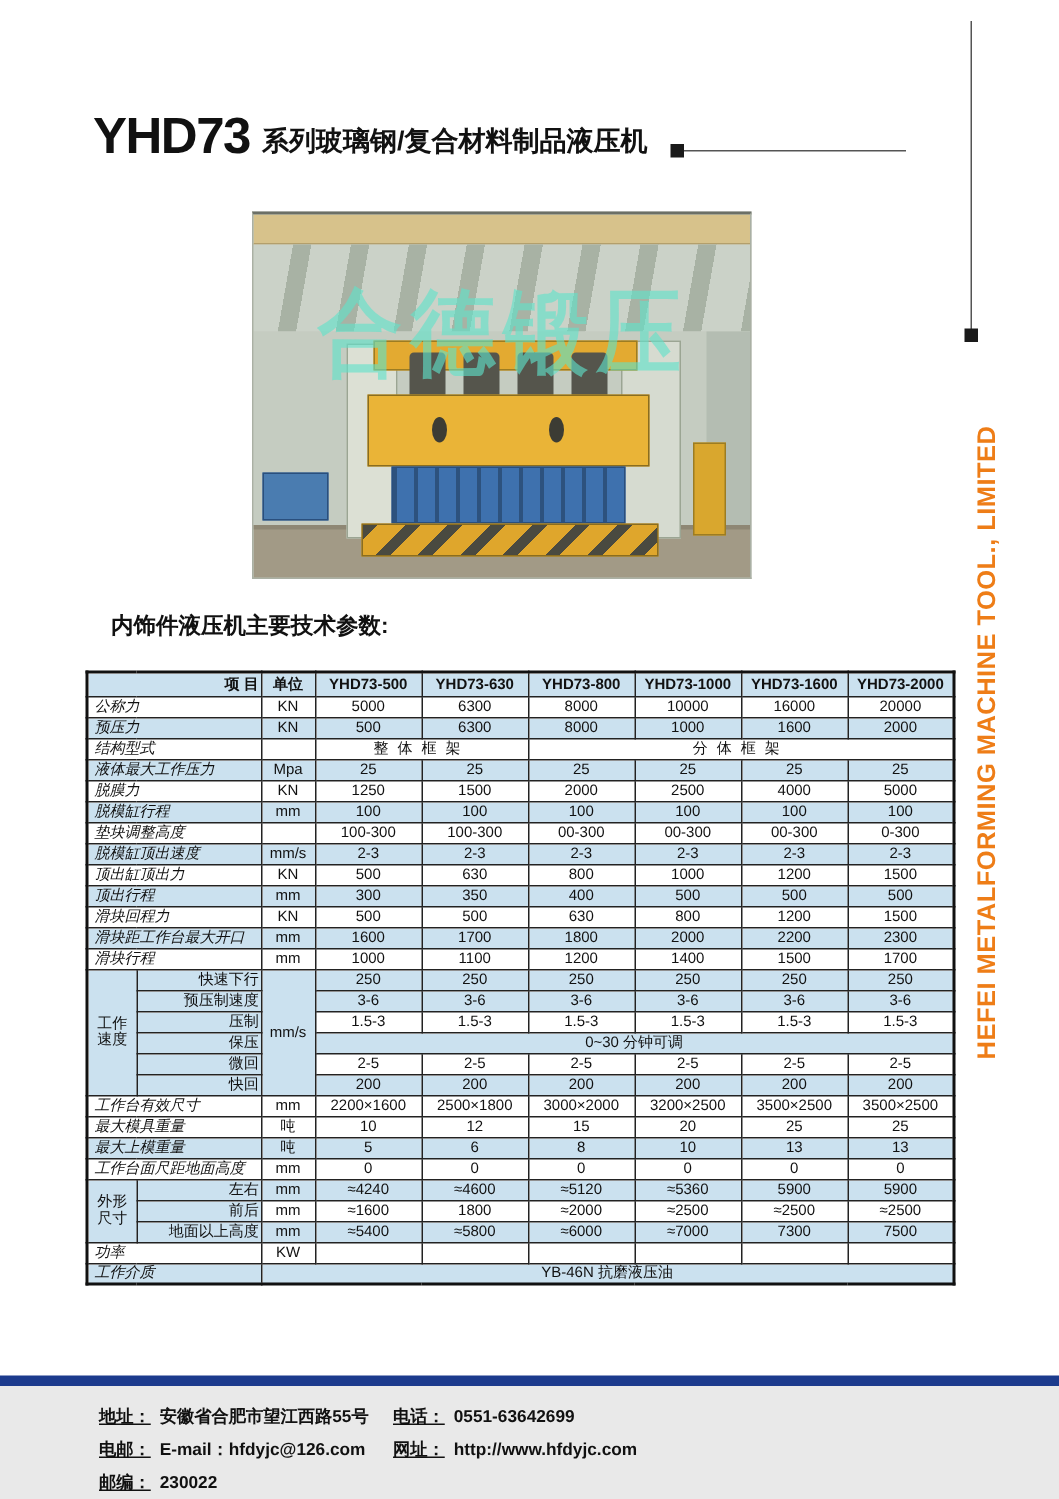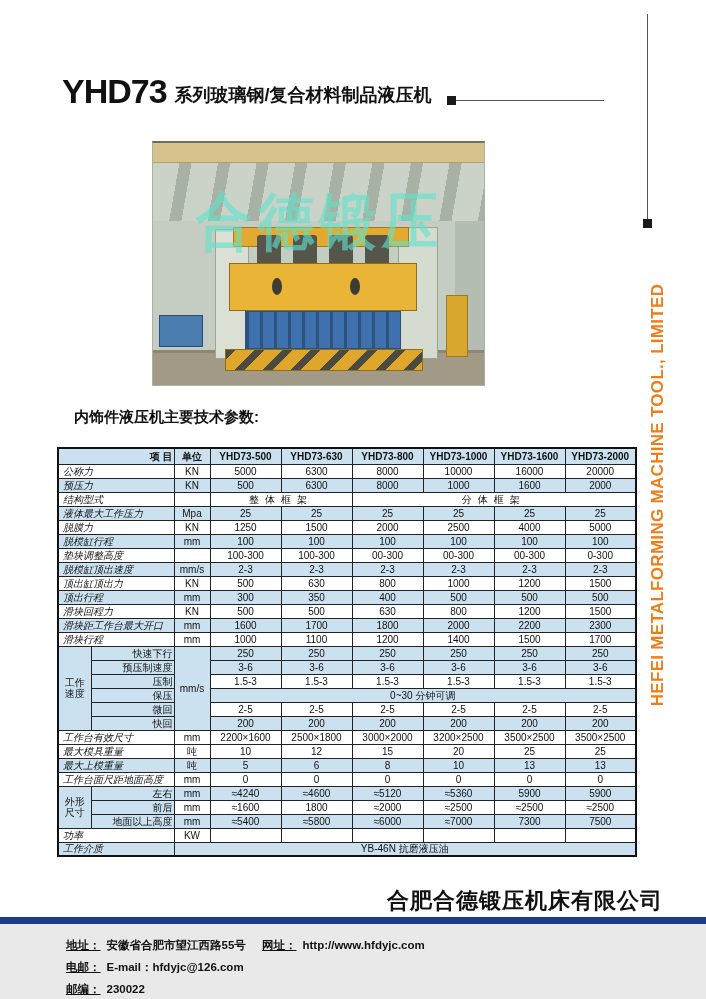--- a/index.html
+++ b/index.html
@@ -17,21 +17,21 @@
   .hrule-sq{position:absolute; left:447px; top:82px; width:9px; height:9px; background:#1a1a1a;}
   .vrule{position:absolute; left:647px; top:0; width:1px; height:209px; background:#555;}
   .vrule-sq{position:absolute; left:643px; top:205px; width:9px; height:9px; background:#1a1a1a;}
 
   
   .side-text{position:absolute; left:392px; top:470px; width:534px; height:22px;
     transform:rotate(-90deg); transform-origin:center center; text-align:center;
     font-size:17px; font-weight:bold; color:var(--orange); white-space:nowrap; letter-spacing:.3px;}
 
   
-  .photo{position:absolute; left:152px; top:127px; width:333px; height:245px; background:#c5ccc1;
+  .photo{position:absolute; left:168px; top:127px; width:333px; height:245px; background:#c5ccc1;
     overflow:hidden; border:1px solid #aab0a4; border-top:2px solid #6b6f66;}
   .ph-top-tan{position:absolute; left:0; top:0; width:333px; height:20px; background:#d7c28b; border-bottom:1px solid #b39f6c;}
   .ph-ceiling{position:absolute; left:0; top:20px; width:333px; height:58px; background:#cbd2c8;
     background-image:repeating-linear-gradient(100deg, rgba(130,142,128,0) 0 26px, #a8b2a4 26px 38px);}
   .ph-wall{position:absolute; left:0; top:78px; width:333px; height:129px; background:#c5ccc1;}
   .ph-wall-r{position:absolute; left:302px; top:78px; width:31px; height:129px; background:#b4bdb2;}
   .ph-floor{position:absolute; left:0; top:207px; width:333px; height:38px; background:#a29a86; border-top:3px solid #8e8774;}
   .m-colL{position:absolute; left:62px; top:86px; width:34px; height:130px; background:#dce0d4; border:1px solid #9ba593;}
   .m-colR{position:absolute; left:245px; top:84px; width:40px; height:132px; background:#d6dbd0; border:1px solid #9ba593;}
   .m-beam{position:absolute; left:80px; top:84px; width:176px; height:20px; background:#e3aa31; border:1px solid #9c7c22;}
@@ -400,25 +400,25 @@
           <td></td>
           <td></td>
         </tr>
         <tr class="shade">
           <td colspan="2" class="lbl">工作介质</td>
           <td colspan="7">YB-46N 抗磨液压油</td>
         </tr>
       </tbody>
   </table>
 
-  <div class="company">合肥合德锻压机床有限公司</div>
   <div class="navy-bar"></div>
   <div class="gray-band"></div>
   <div class="contact-col left">
       <div class="c-row"><span class="c-lab">地址：</span><span class="c-val">安徽省合肥市望江西路55号</span></div>
       <div class="c-row"><span class="c-lab">电邮：</span><span class="c-val">E-mail：hfdyjc@126.com</span></div>
       <div class="c-row"><span class="c-lab">邮编：</span><span class="c-val">230022</span></div>
     </div>
   <div class="contact-col right">
+      <div class="c-row"><span class="c-lab">电话：</span><span class="c-val">0551-63642699</span></div>
       <div class="c-row"><span class="c-lab">网址：</span><span class="c-val">http://www.hfdyjc.com</span></div>
     </div>
 
 </div>
 
 </body></html>

